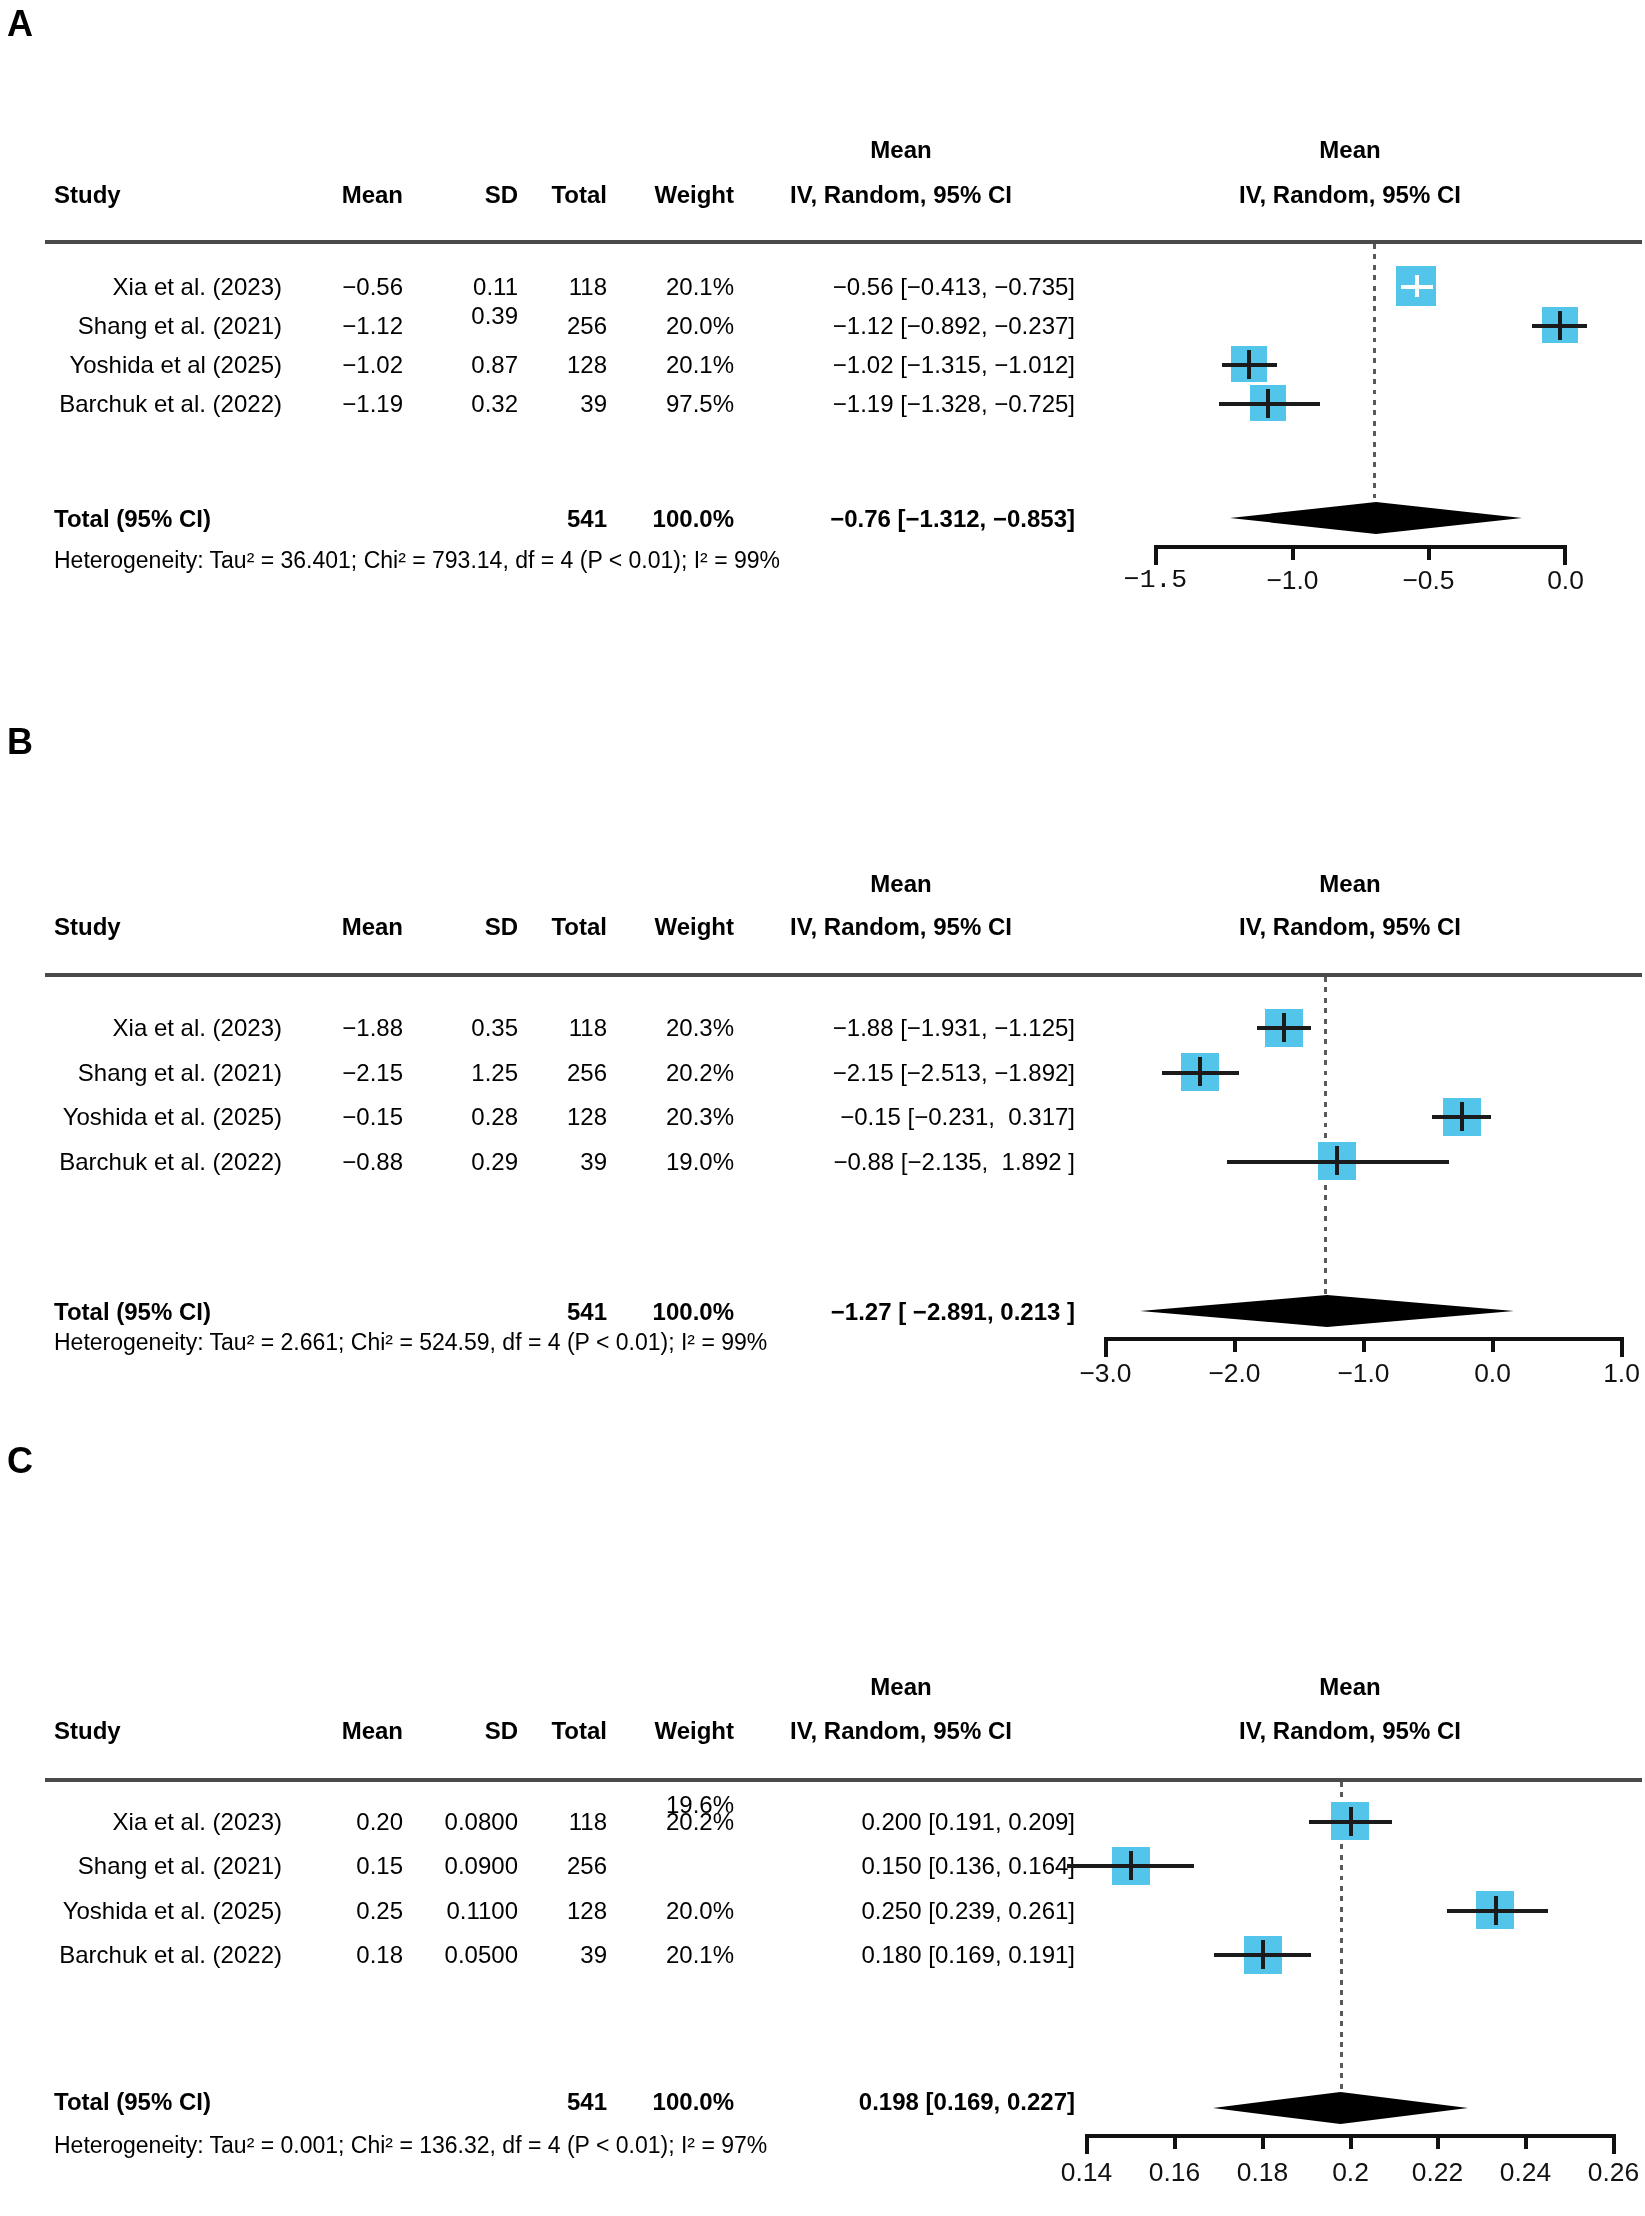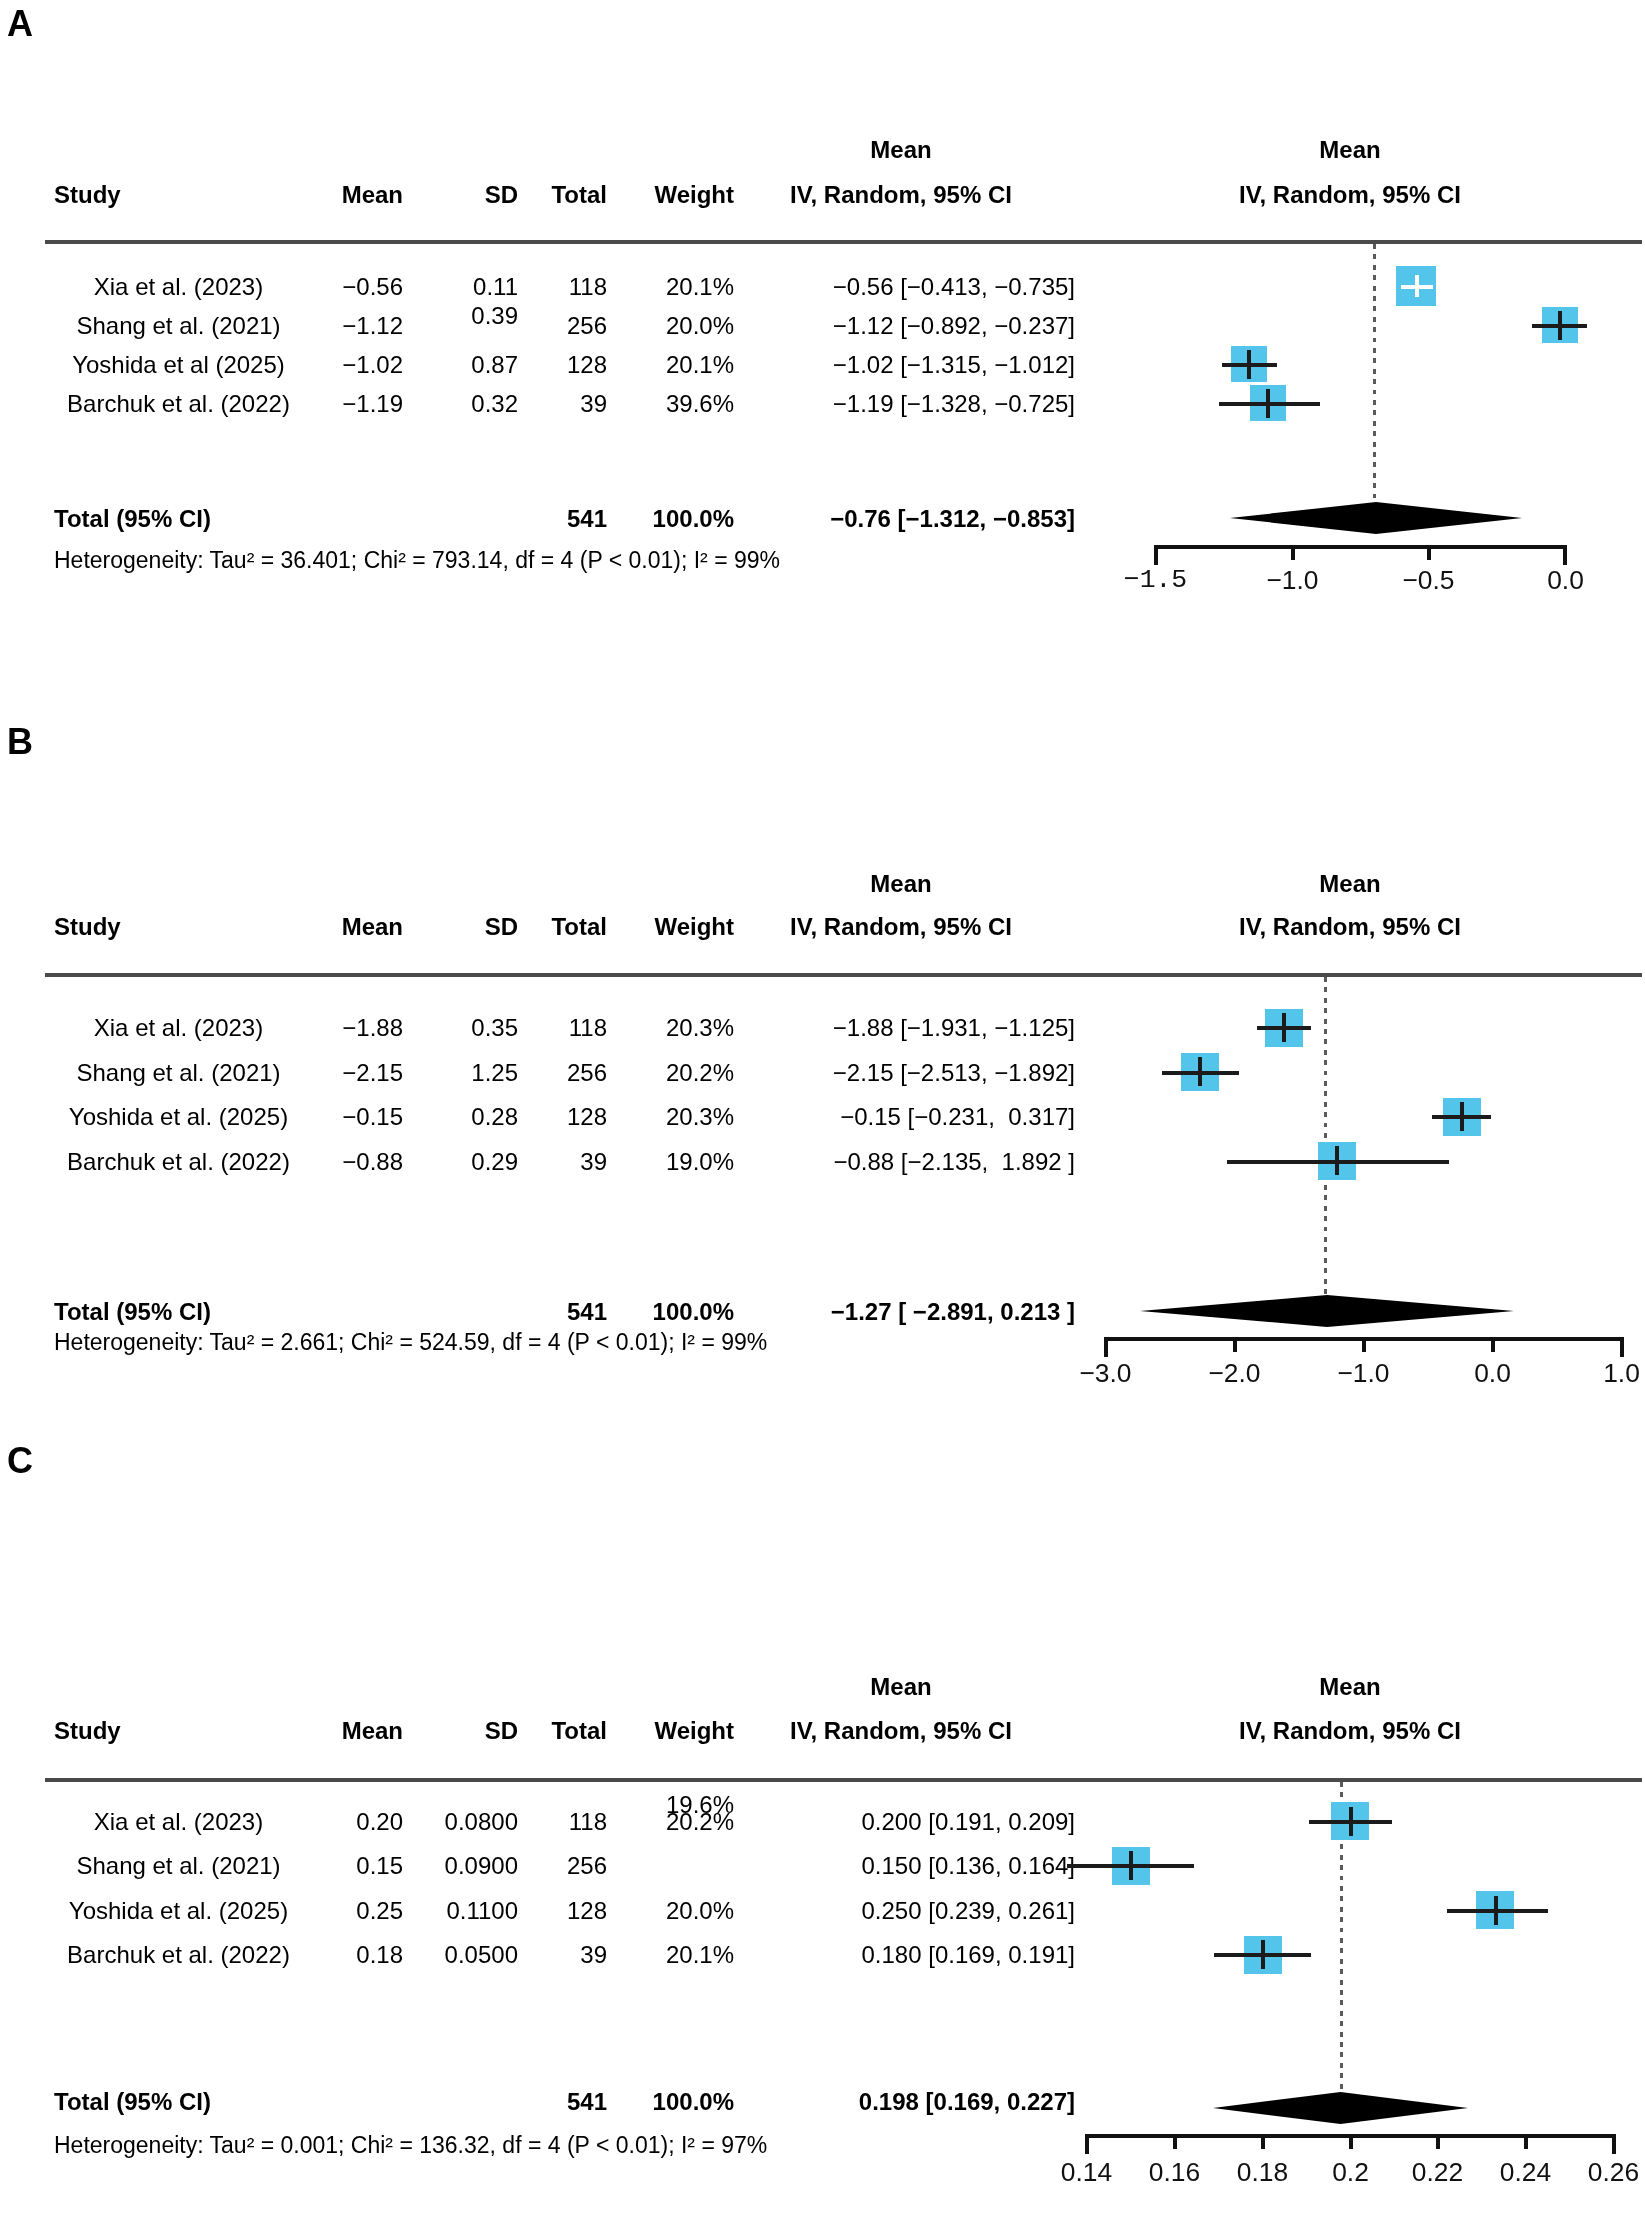--- a/index.html
+++ b/index.html
@@ -2,21 +2,21 @@
 <html style="--rule: #4a4a4a;font-size:11px"><head>
 <meta charset="utf-8">
 <style>
   html,body{margin:0;padding:0;background:#ffffff;}
   body{font-family:"Liberation Sans", sans-serif;}
   .canvas{position:relative;width:1645px;height:2216px;background:#fff;overflow:hidden;}
   .t{position:absolute;font-size:24px;line-height:31px;height:31px;color:#000;white-space:pre;}
   .b{font-weight:bold;}
   .panel-label{position:absolute;left:7px;font-size:36px;font-weight:bold;line-height:40px;color:#000;}
   .c-studyh{left:54px;width:245px;text-align:left;}
-  .c-study{left:55px;width:247px;text-align:center;}
+  .c-study{left:35px;width:247px;text-align:right;}
   .c-mean{left:299px;width:104px;text-align:right;}
   .c-sd{left:414px;width:104px;text-align:right;}
   .c-total{left:520px;width:87px;text-align:right;}
   .c-weight{left:612px;width:122px;text-align:right;}
   .c-ci{left:734px;width:341px;text-align:right;}
   .ci-hdr{left:720px;width:362px;text-align:center;}
   .plot-hdr{left:1169px;width:362px;text-align:center;}
   .total-label{left:54px;}
   .het{left:54px;font-size:23px;}
   .rule{position:absolute;left:45px;width:1597px;height:4.2px;background:var(--rule,#4a4a4a);}
@@ -59,21 +59,21 @@
     <div class="t c-mean" style="top:349px">−1.02</div>
     <div class="t c-sd" style="top:349px">0.87</div>
     <div class="t c-total" style="top:349px">128</div>
     <div class="t c-weight" style="top:349px">20.1%</div>
     <div class="t c-ci" style="top:349px">−1.02 [−1.315, −1.012]</div>
 
     <div class="t c-study" style="top:388px">Barchuk et al. (2022)</div>
     <div class="t c-mean" style="top:388px">−1.19</div>
     <div class="t c-sd" style="top:388px">0.32</div>
     <div class="t c-total" style="top:388px">39</div>
-    <div class="t c-weight" style="top:388px">39.6%</div>
+    <div class="t c-weight" style="top:388px">97.5%</div>
     <div class="t c-ci" style="top:388px">−1.19 [−1.328, −0.725]</div>
 
     <div class="t b total-label" style="top:503px">Total (95% CI)</div>
     <div class="t b c-total" style="top:503px">541</div>
     <div class="t b c-weight" style="top:503px">100.0%</div>
     <div class="t b c-ci" style="top:503px">−0.76 [−1.312, −0.853]</div>
     <div class="t het" style="top:545px">Heterogeneity: Tau² = 36.401; Chi² = 793.14, df = 4 (P &lt; 0.01); I² = 99%</div>
   </section>
 
   <section>

